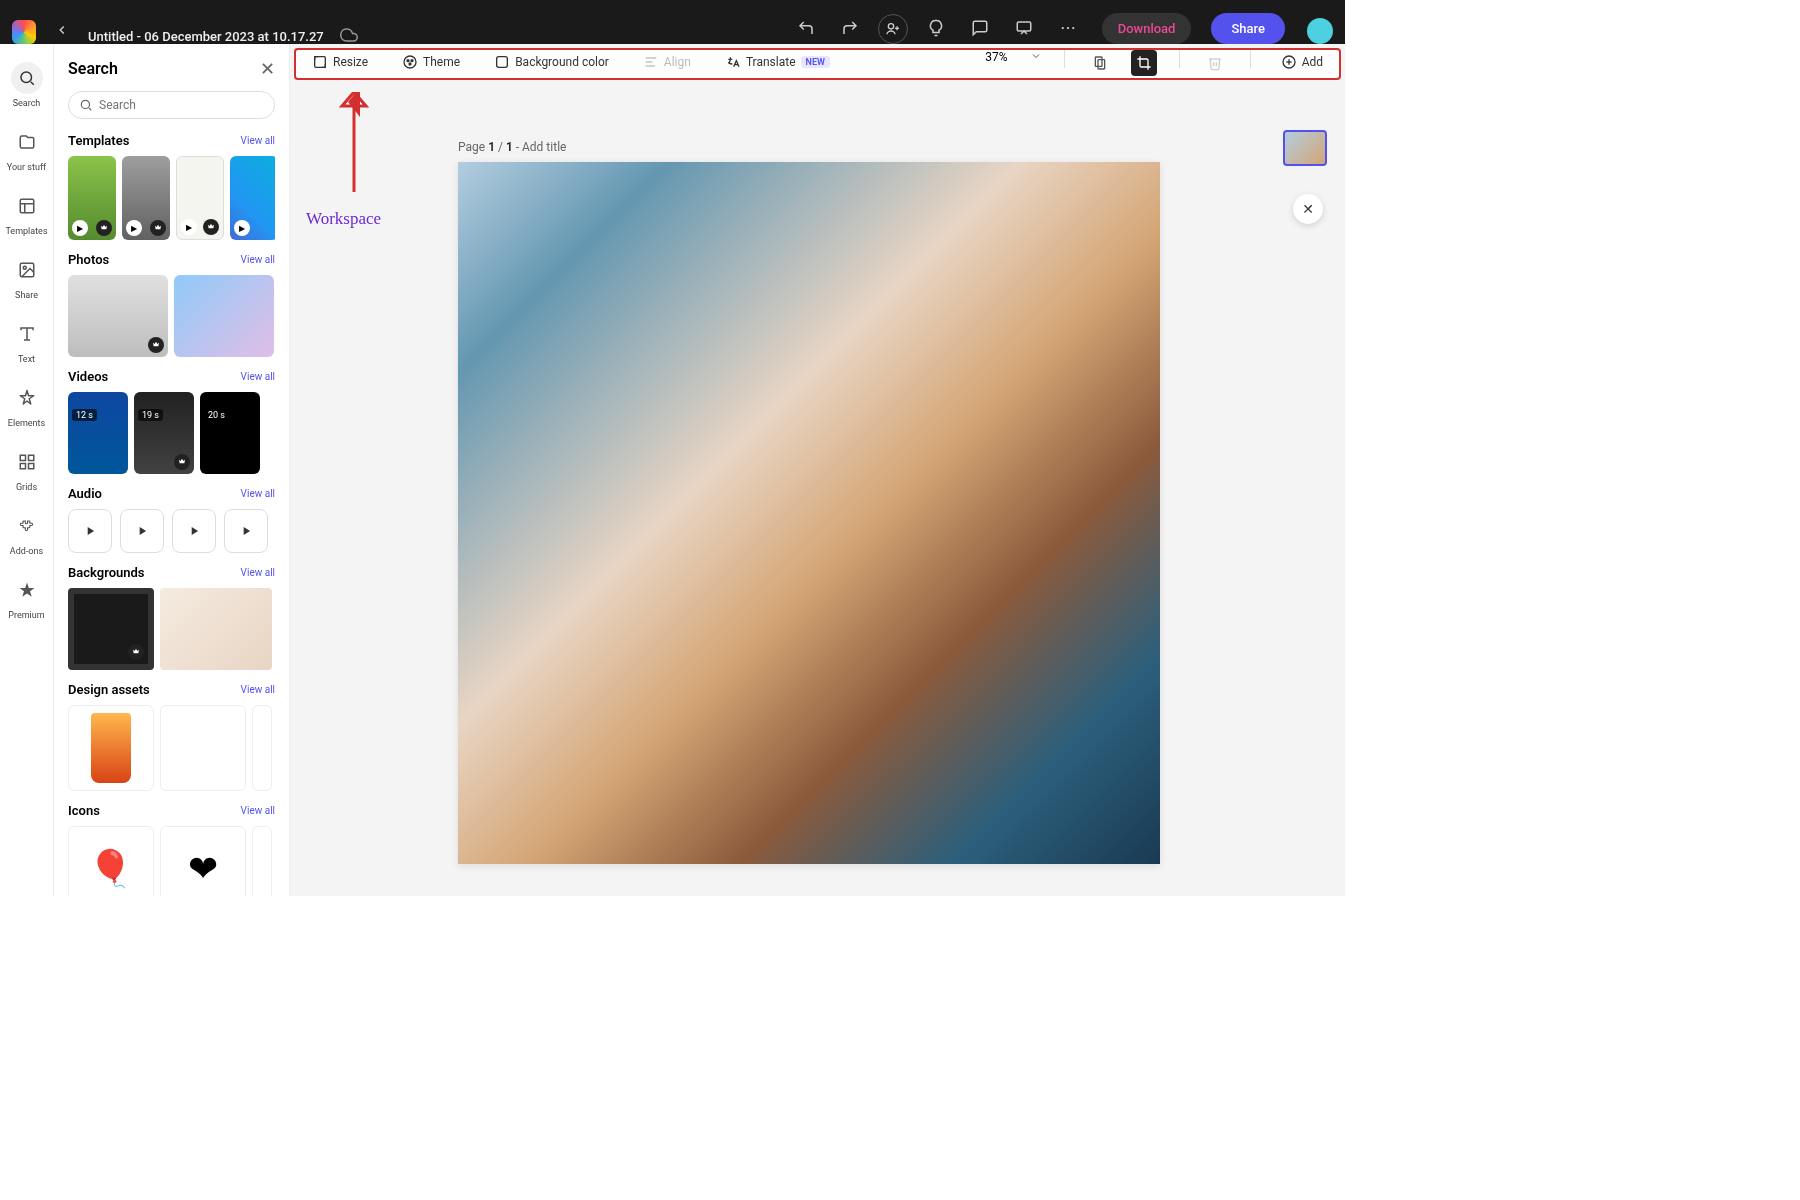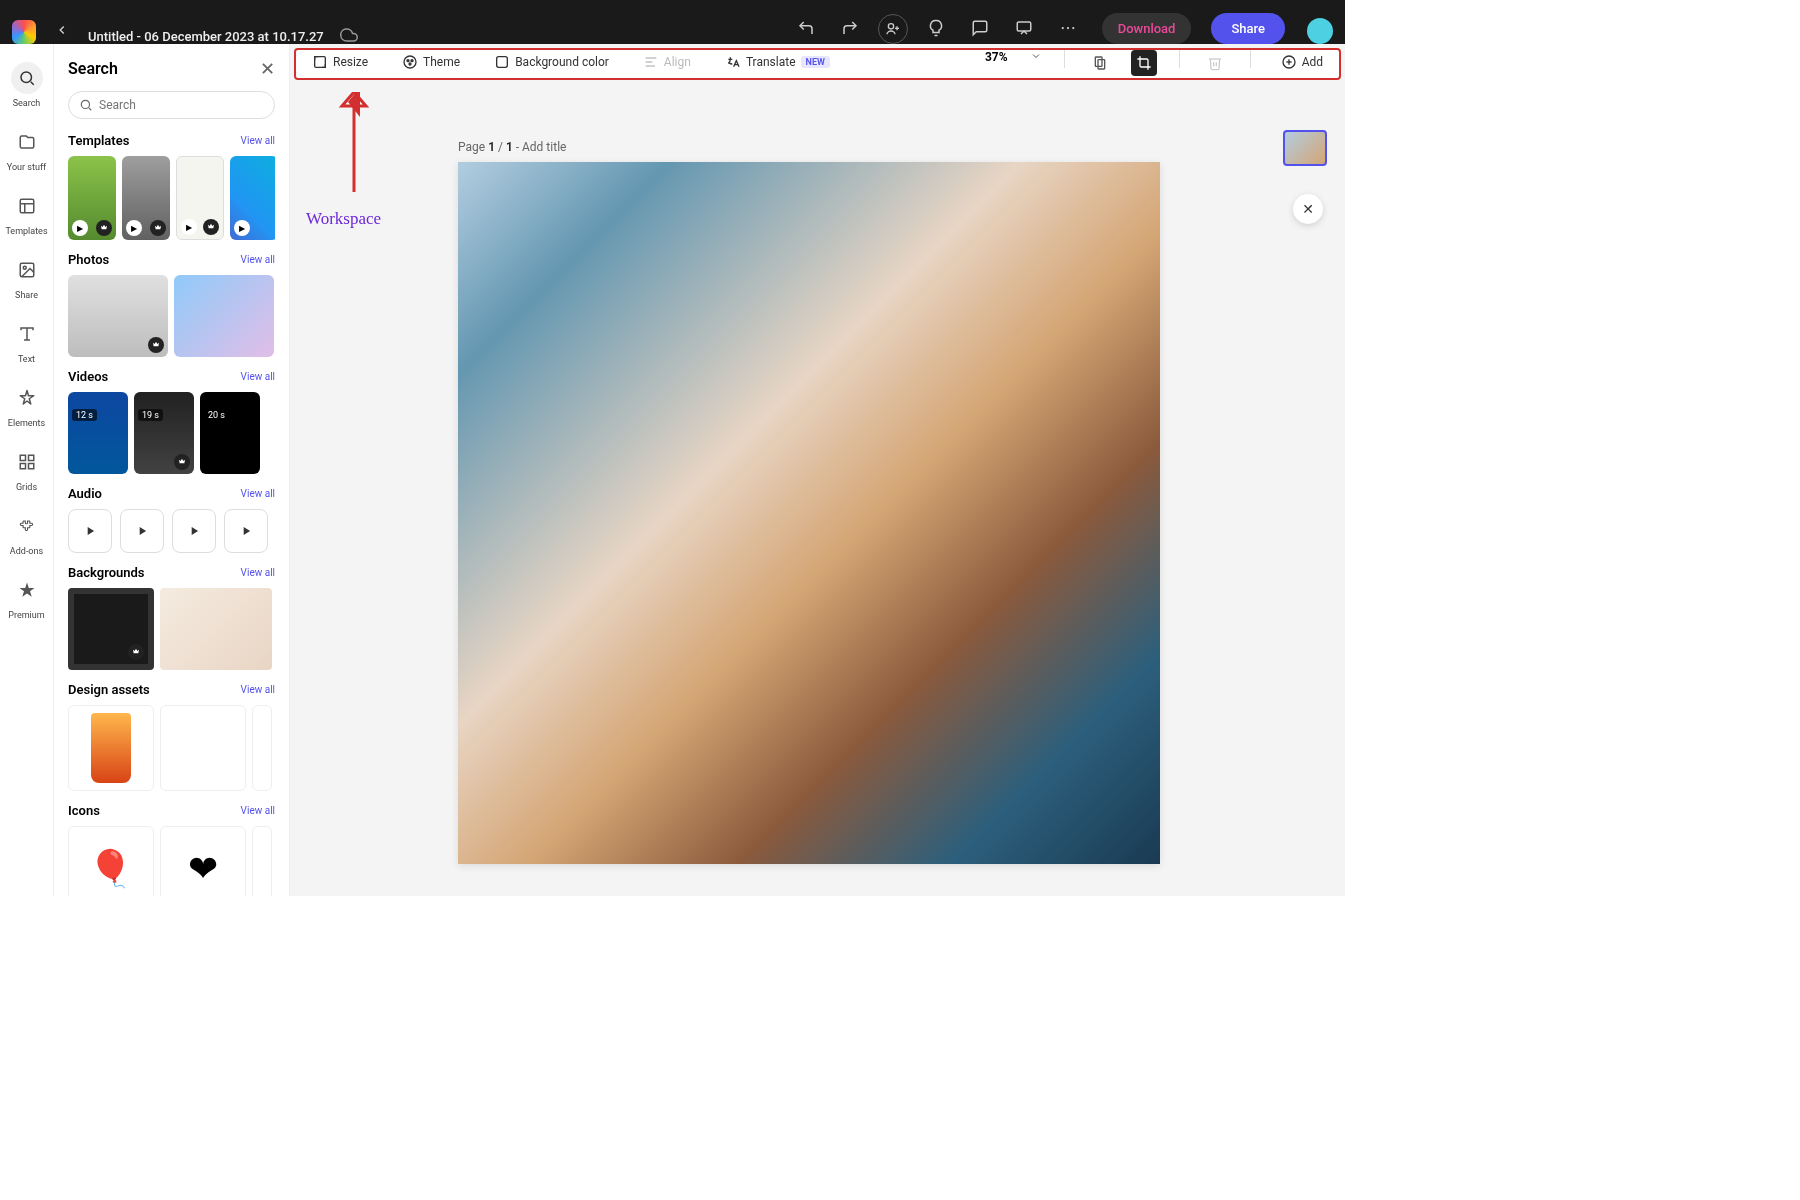--- a/index.html
+++ b/index.html
@@ -55,21 +55,21 @@
 .bg2{width:112px;height:82px;background:linear-gradient(135deg,#f5ebe0,#e8d5c4);border-radius:4px}
 .da{width:86px;height:86px;border:1px solid #eee;border-radius:6px;display:flex;align-items:center;justify-content:center}
 .da1{background:linear-gradient(180deg,#ffb74d,#d84315);width:40px;height:70px;border-radius:4px 4px 8px 8px}
 .icon-shape{width:60px;height:60px;display:flex;align-items:center;justify-content:center;font-size:36px}
 .canvas-area{flex:1;background:#f4f4f4;position:relative;overflow:hidden}
 .context-bar{position:absolute;top:4px;left:4px;right:4px;height:32px;background:#fff;border:2px solid #d32f2f;border-radius:4px;display:flex;align-items:flex-start;padding:0 8px;gap:18px}
 .ctx-btn{display:flex;align-items:center;gap:5px;padding:4px 8px;border-radius:4px;cursor:pointer;font-size:12px;color:#333}
 .ctx-btn.disabled{color:#bbb}
 .new-badge{background:#e8e5ff;color:#5352ed;font-size:9px;font-weight:600;padding:1px 5px;border-radius:3px}
 .ctx-spacer{flex:1}
-.zoom{font-size:12px;font-weight:700;margin-right:4px}
+.zoom{font-size:12px;font-weight:400;margin-right:4px}
 .ctx-icon{width:26px;height:26px;display:flex;align-items:center;justify-content:center;border-radius:4px;cursor:pointer;color:#555}
 .ctx-icon.active{background:#222;color:#fff}
 .ctx-icon.disabled{color:#ccc}
 .ctx-divider{width:1px;height:18px;background:#ddd;margin:0 4px}
 .arrow-annot{position:absolute;top:48px;left:44px;pointer-events:none}
 .workspace-label{position:absolute;top:165px;left:16px;font-size:17px;font-family:Georgia,serif;color:#6d28d9}
 .page-label{position:absolute;top:96px;left:168px;font-size:12px;color:#666}
 .page-label b{color:#222;font-weight:600}
 .canvas-page{position:absolute;top:118px;left:168px;width:702px;height:702px;background:linear-gradient(135deg,#b3cde0 0%,#6497b1 15%,#e8d5c4 40%,#d4a574 55%,#8b5a3c 70%,#2c5f7c 85%,#1a3a52 100%);box-shadow:0 2px 8px rgba(0,0,0,.1)}
 .page-thumb{position:absolute;top:86px;right:18px;width:44px;height:36px;background:linear-gradient(135deg,#b3cde0,#d4a574);border:2px solid #5352ed;border-radius:4px}

